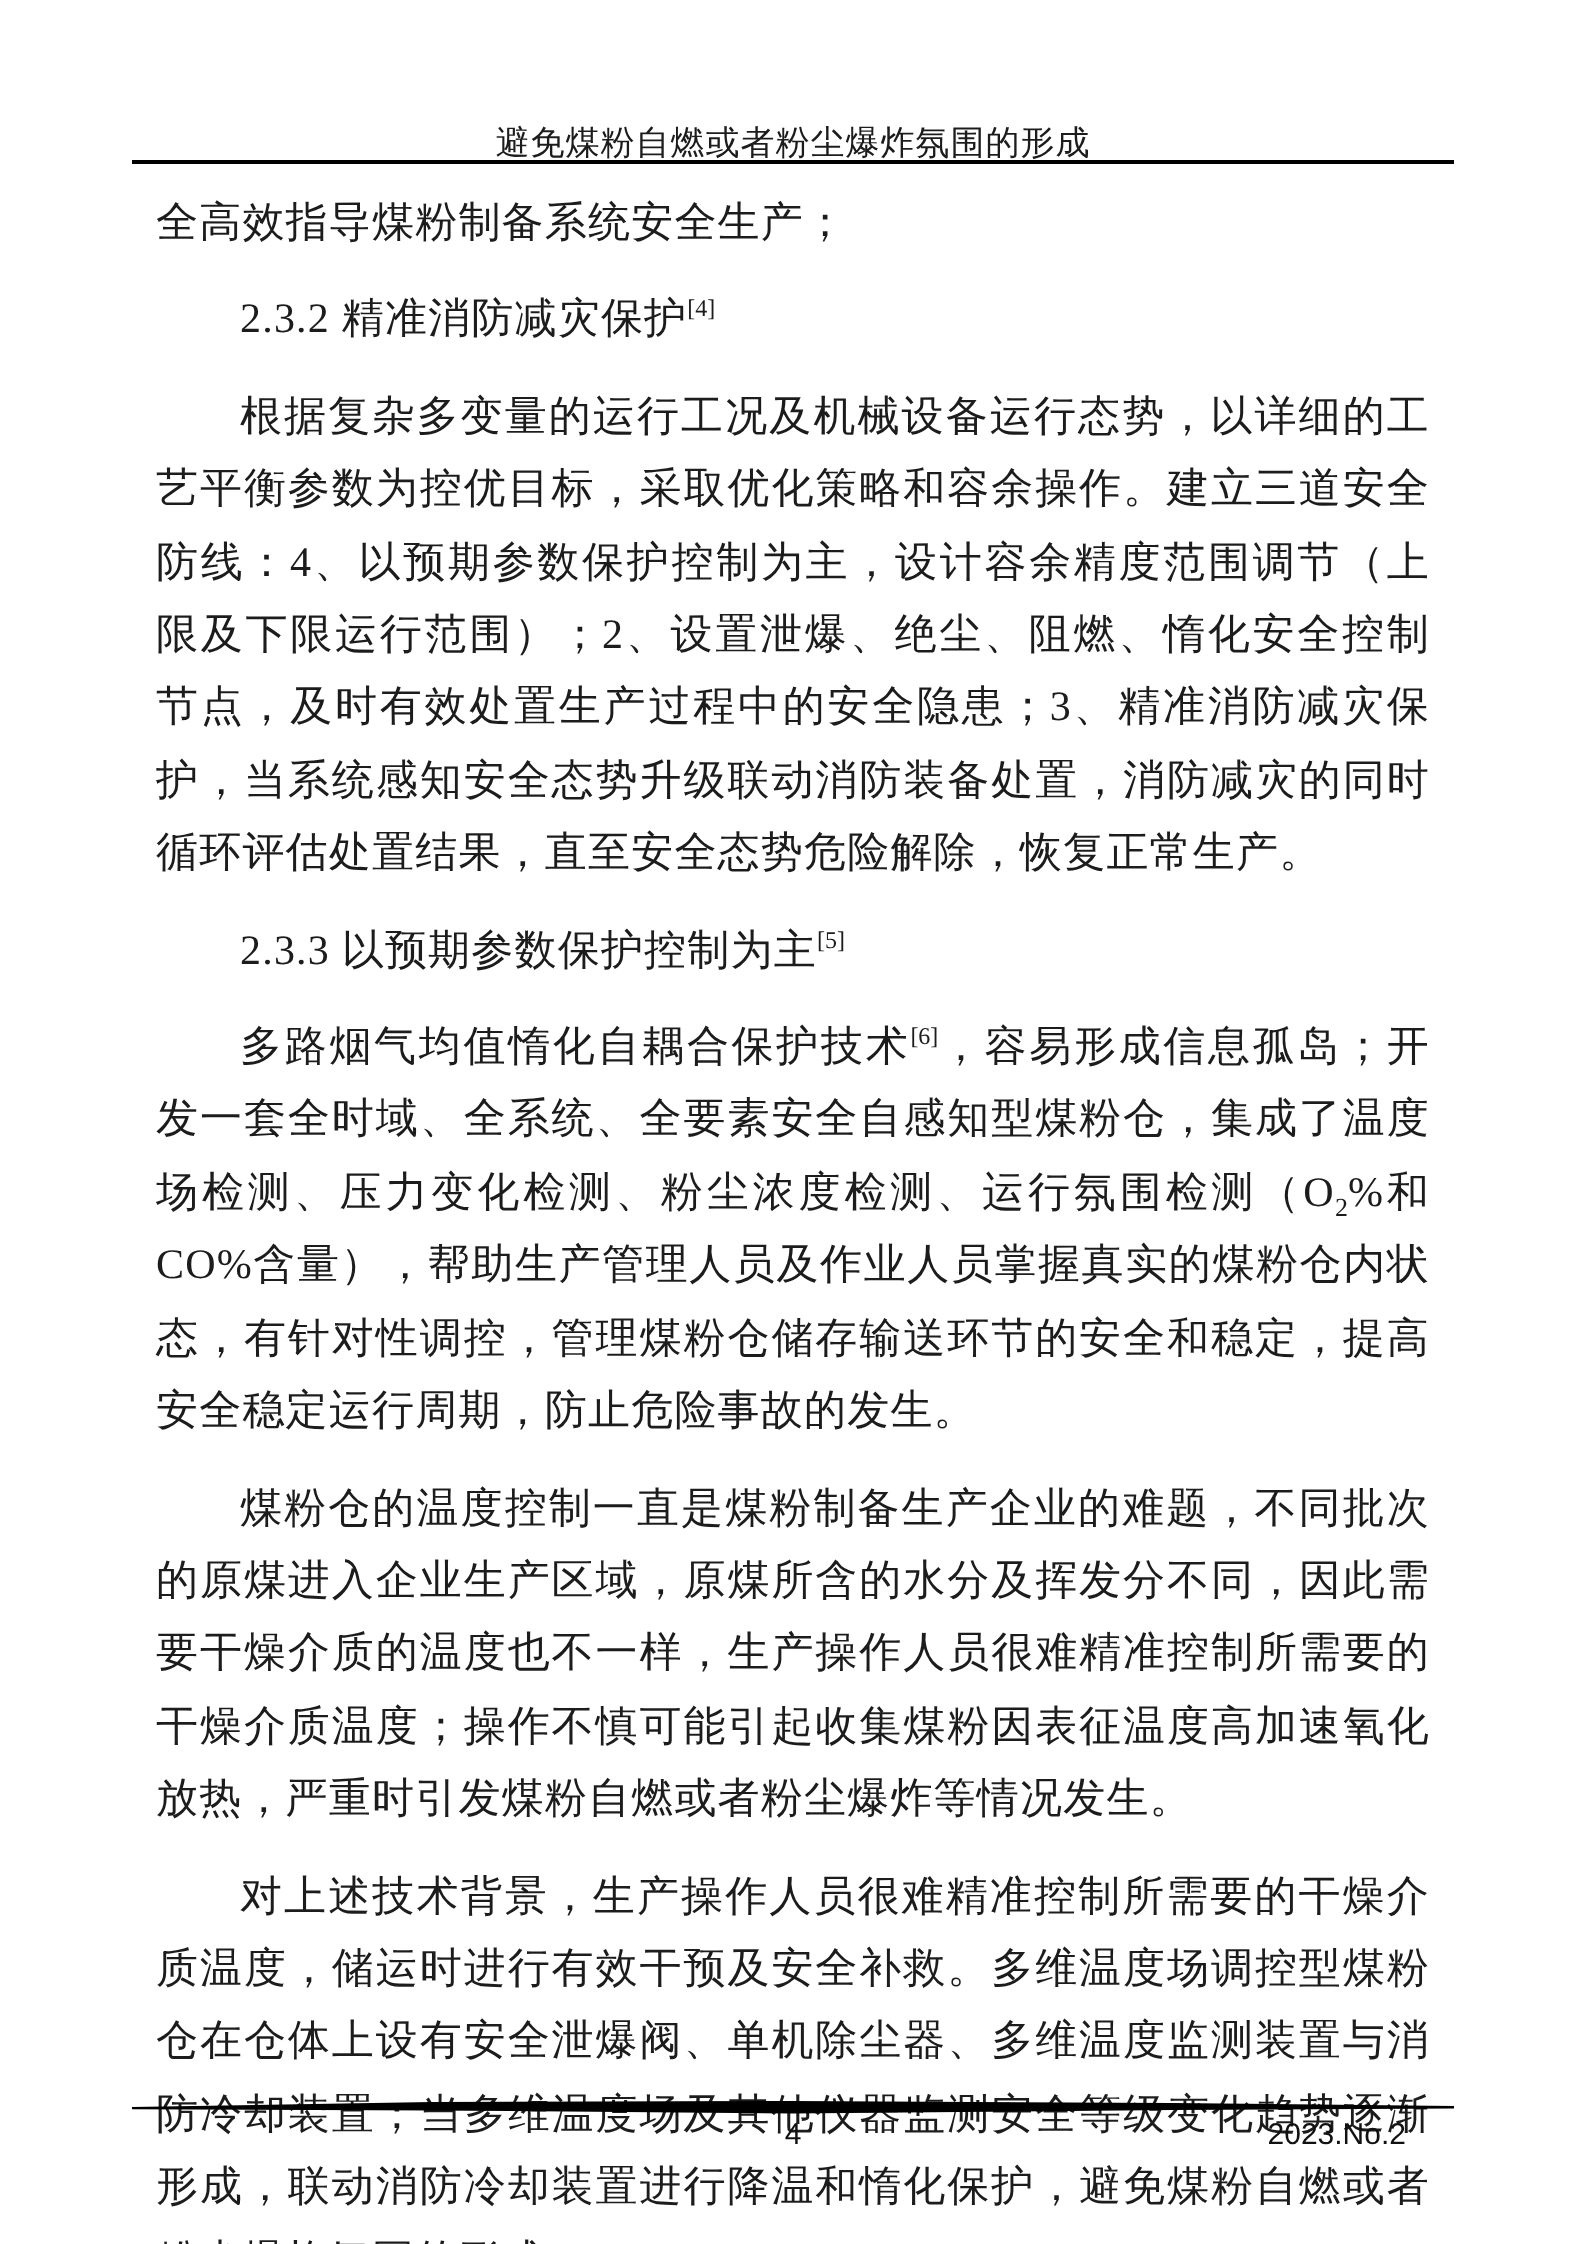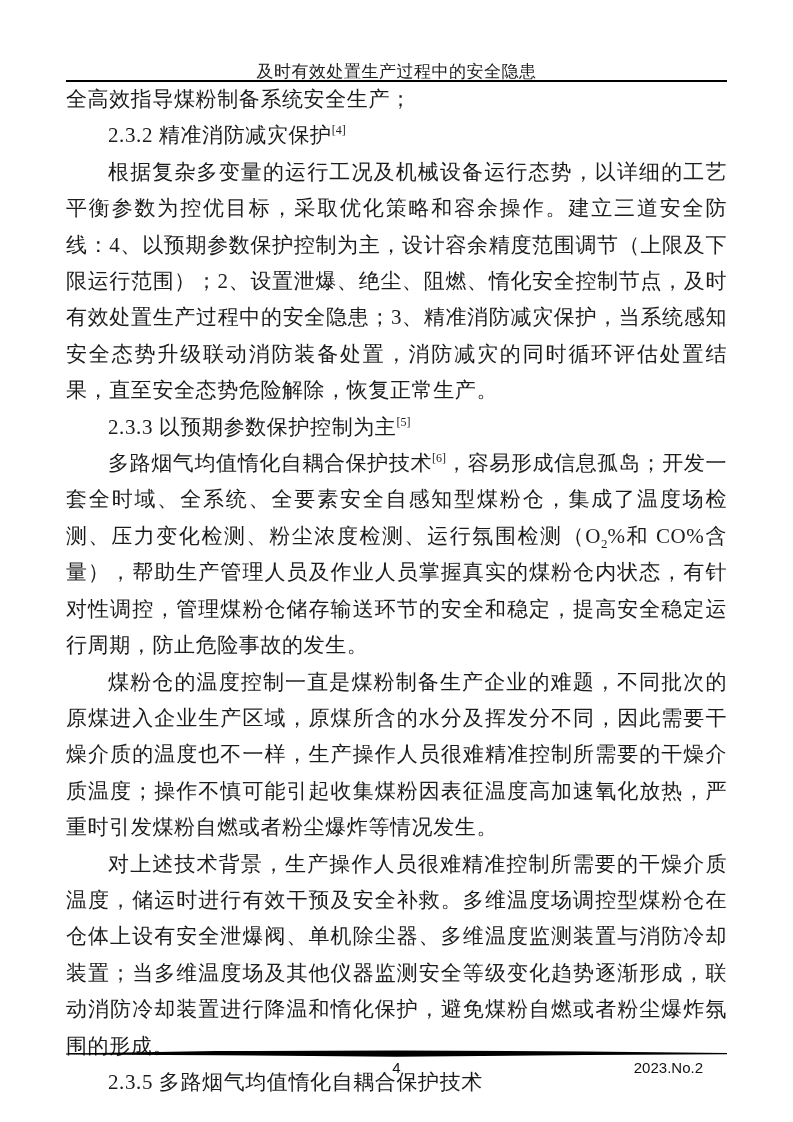--- a/index.html
+++ b/index.html
@@ -37,21 +37,21 @@
     position: absolute;
     top: 81px;
     left: 66px;
     width: 661px;
     font-size: 21px;
     line-height: 36.4px;
     letter-spacing: 0.6px;
     text-align: justify;
   }
   .doc-body p {
-    margin: 0;
+    margin: 12px;
     padding: 0;
   }
   .doc-body p.heading,
   .doc-body p.paragraph {
     text-indent: 2em;
   }
   .doc-body p.continuation {
     text-indent: 0;
   }
   .doc-body sup {
@@ -90,21 +90,21 @@
     font-size: 15px;
     font-family: "Liberation Sans", sans-serif;
     color: #111111;
   }
 </style>
 </head>
 <body>
 
 <div class="page">
 
-  <div class="header-title">及时有效处置生产过程中的安全隐患</div>
+  <div class="header-title">避免煤粉自燃或者粉尘爆炸氛围的形成</div>
 
   <div class="header-rule"></div>
 
   <div class="doc-body" id="doc-body">
       <p class="continuation"><span>全高效指导煤粉制备系统安全生产；</span></p>
       <p class="heading"><span>2.3.2 精准消防减灾保护</span><sup>[4]</sup></p>
       <p class="paragraph"><span>根据复杂多变量的运行工况及机械设备运行态势，以详细的工艺平衡参数为控优目标，采取优化策略和容余操作。建立三道安全防线：4、以预期参数保护控制为主，设计容余精度范围调节（上限及下限运行范围）；2、设置泄爆、绝尘、阻燃、惰化安全控制节点，及时有效处置生产过程中的安全隐患；3、精准消防减灾保护，当系统感知安全态势升级联动消防装备处置，消防减灾的同时循环评估处置结果，直至安全态势危险解除，恢复正常生产。</span></p>
       <p class="heading"><span>2.3.3 以预期参数保护控制为主</span><sup>[5]</sup></p>
       <p class="paragraph"><span>多路烟气均值惰化自耦合保护技术</span><sup>[6]</sup><span>，容易形成信息孤岛；开发一套全时域、全系统、全要素安全自感知型煤粉仓，集成了温度场检测、压力变化检测、粉尘浓度检测、运行氛围检测（O</span><sub>2</sub><span>%和 CO%含量），帮助生产管理人员及作业人员掌握真实的煤粉仓内状态，有针对性调控，管理煤粉仓储存输送环节的安全和稳定，提高安全稳定运行周期，防止危险事故的发生。</span></p>
       <p class="paragraph"><span>煤粉仓的温度控制一直是煤粉制备生产企业的难题，不同批次的原煤进入企业生产区域，原煤所含的水分及挥发分不同，因此需要干燥介质的温度也不一样，生产操作人员很难精准控制所需要的干燥介质温度；操作不慎可能引起收集煤粉因表征温度高加速氧化放热，严重时引发煤粉自燃或者粉尘爆炸等情况发生。</span></p>

